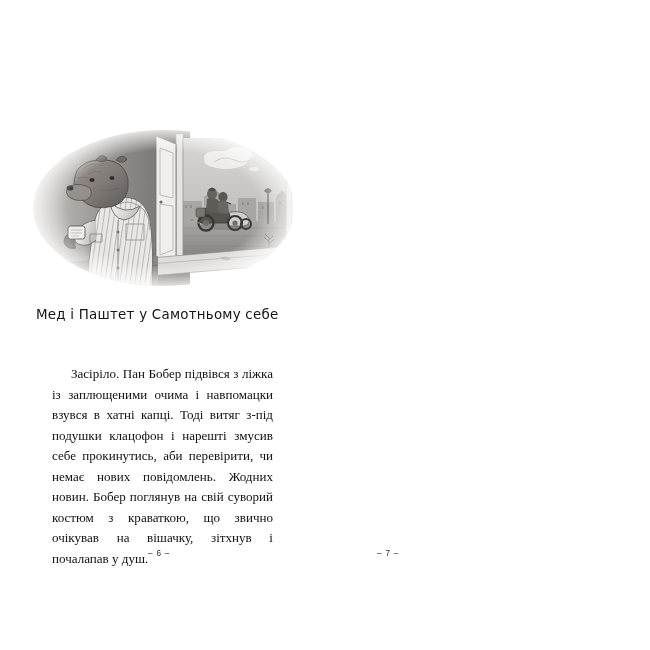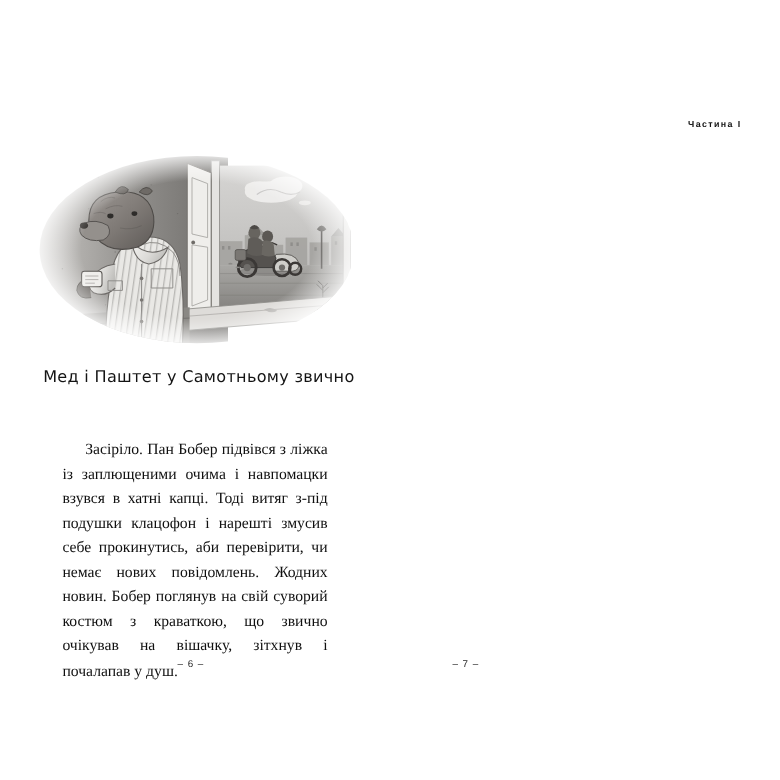--- a/index.html
+++ b/index.html
@@ -320,29 +320,28 @@
             </g>
 
             <path d="M60 106 h12 v8 h-12z" fill="none" stroke="#8d8b88" stroke-width="0.8"></path>
           </g>
         </g>
 
         <rect x="0" y="0" width="268" height="160" fill="url(#vign)"></rect>
       </svg>
     </div>
 
-    <h1 class="chapter-title">Мед і Паштет у Самотньому звично</h1>
+    <h1 class="chapter-title">Мед і Паштет у Самотньому себе</h1>
 
     <div class="textblock left-col">
       <p>Засіріло. Пан Бобер підвівся з ліжка із заплющеними очима і навпомацки взувся в хатні капці. Тоді витяг з-під подушки клацофон і нарешті змусив себе прокинутись, аби перевірити, чи немає нових повідомлень. Жодних новин. Бобер поглянув на свій суворий костюм з краваткою, що звично очікував на вішачку, зітхнув і почалапав у душ.</p>
     </div>
 
     <div class="folio folio-left">– 6 –</div>
   </div>
 
   <div class="page page-right">
 
-    <div class="running-head">Частина І</div>
 
     <div class="folio folio-right">– 7 –</div>
   </div>
 
 </div>
 
 </body></html>

